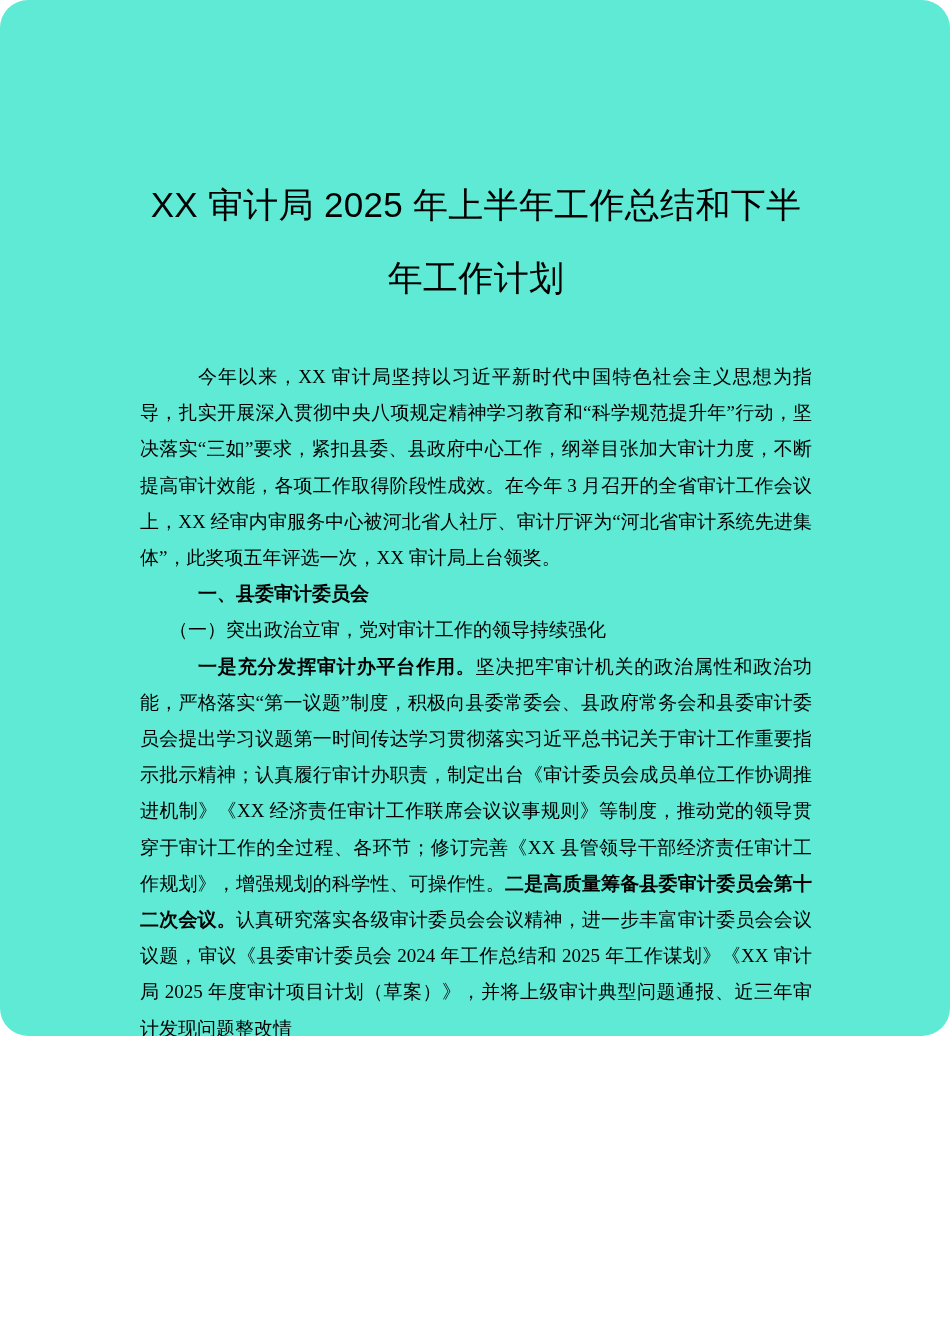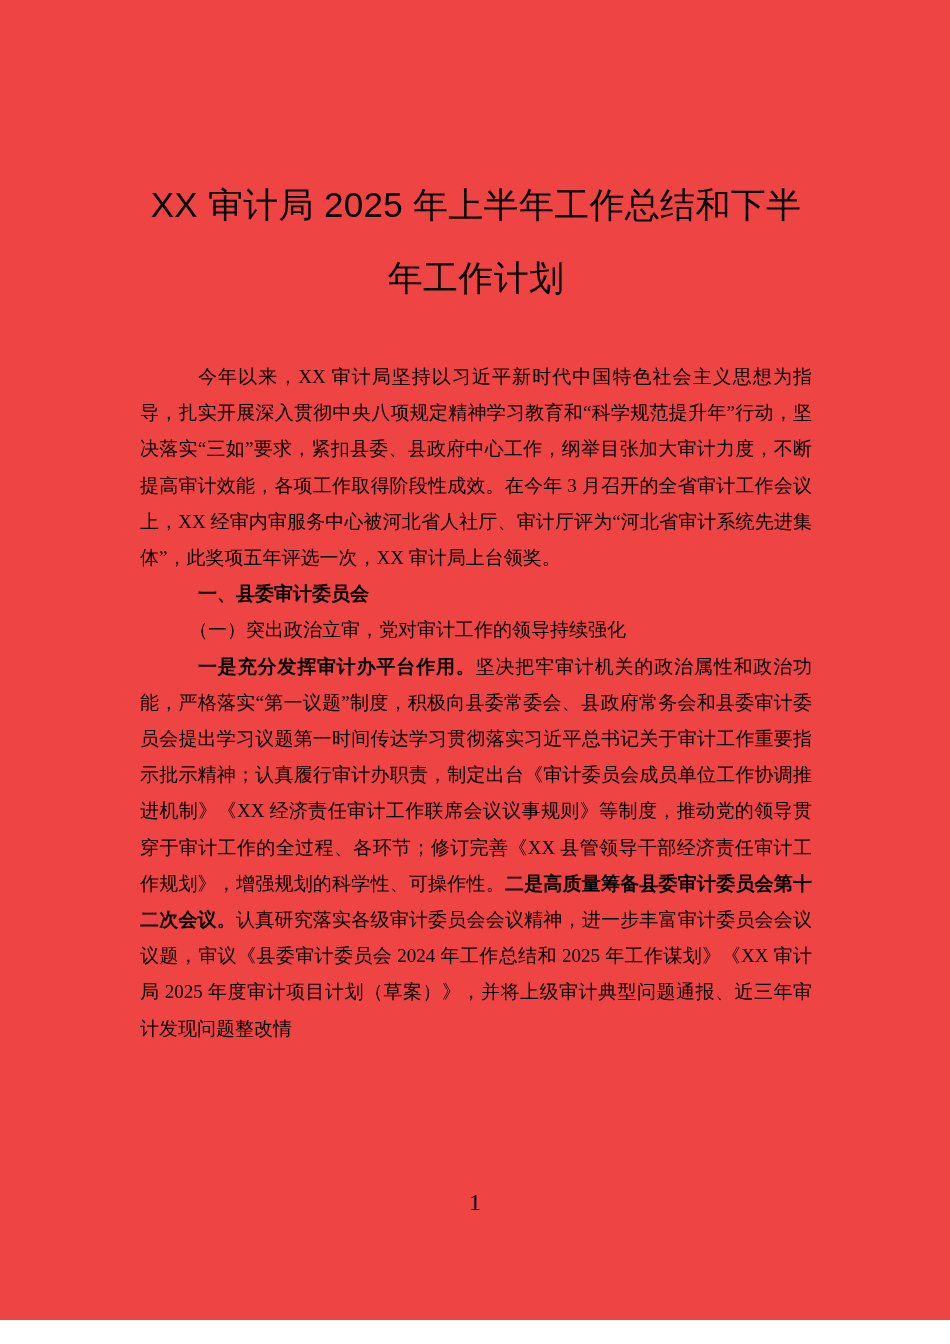--- a/index.html
+++ b/index.html
@@ -3,24 +3,25 @@
 <meta charset="utf-8">
 <style>
   html, body {
     margin: 0;
     padding: 0;
     background: #ffffff;
   }
   .page {
     position: relative;
     width: 950px;
-    height: 1320px;
-    background: #ef4444;
+    height: 1036px;
+    background: #5eead4;
     overflow: hidden;
     box-sizing: border-box;
+    border-radius: 28px;
   }
   .doc-body {
     position: absolute;
     left: 140px;
     top: 0;
     width: 672px;
   }
 
   
   .doc-title {
@@ -47,21 +48,20 @@
     text-align-last: left;
     text-justify: inter-character;
     word-break: break-all;
     letter-spacing: 0;
   }
   p.indent2 {
     text-indent: 58px;   
   }
   p.indent1 {
     text-indent: 29px;   
-    margin-left: 20px;
   }
   p.first-para {
     margin-top: 45px;
   }
   .b {
     font-weight: 700;
   }
   .sec-head {
     font-weight: 700;
   }

